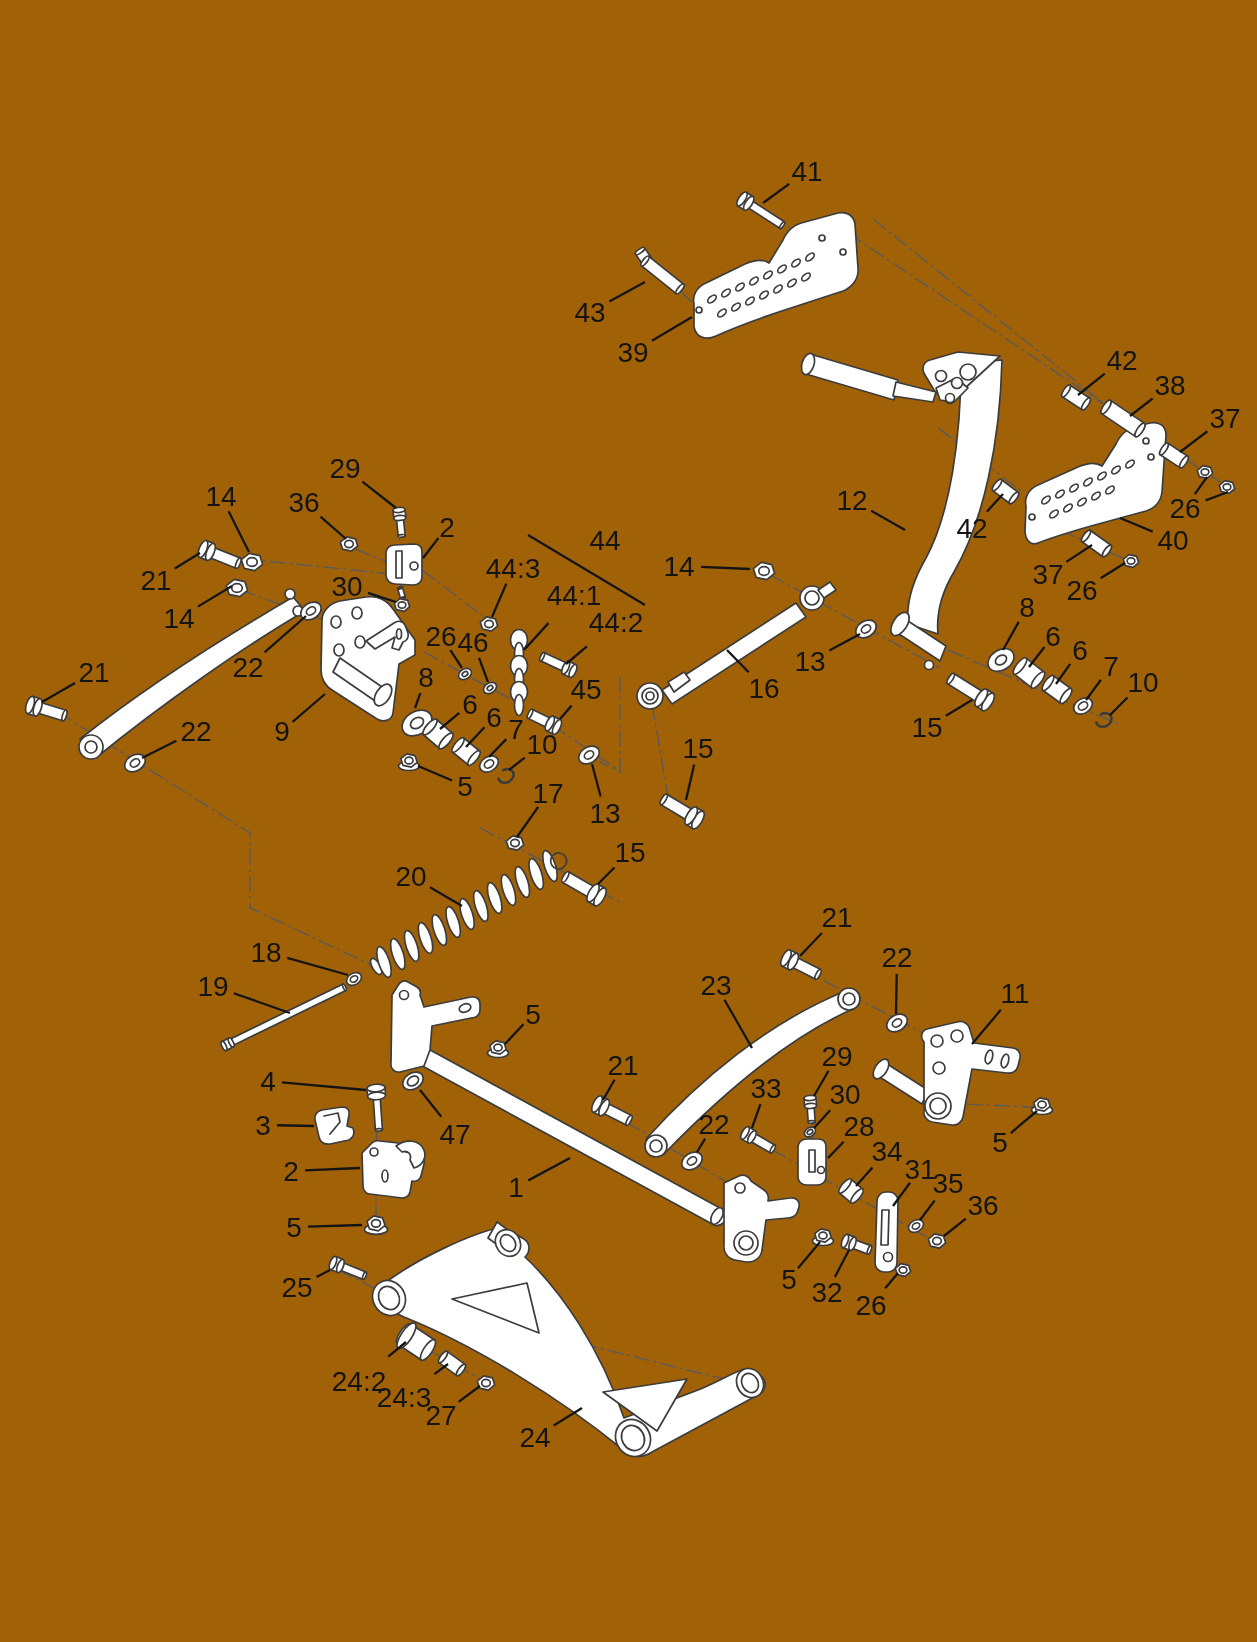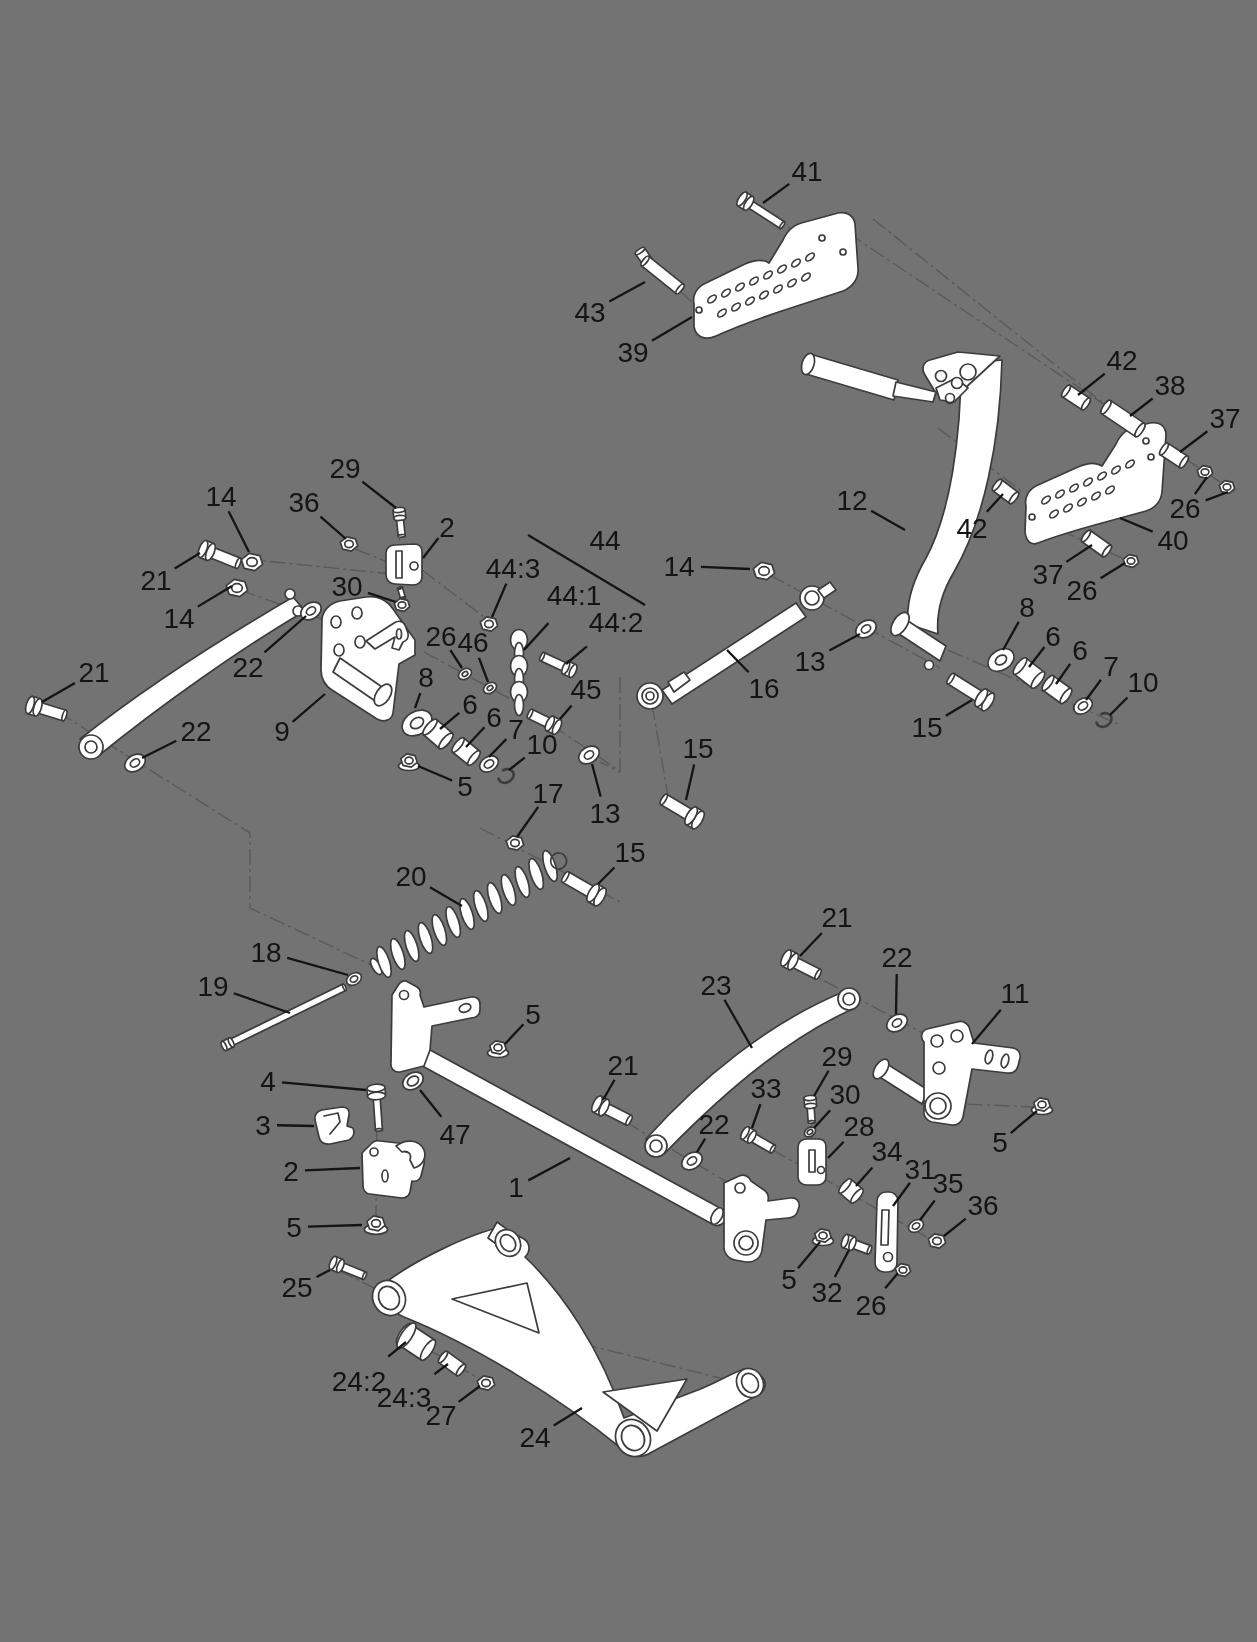--- a/index.html
+++ b/index.html
@@ -1,17 +1,17 @@
 <!DOCTYPE html>
 <html><head>
 <meta charset="utf-8">
 <title>Diagram</title>
 <style>
   html,body{margin:0;padding:0;background:#ffffff;}
-  #stage{width:1257px;height:1642px;position:relative;background:#737373;}
+  #stage{width:1257px;height:1642px;position:relative;background:#a16207;}
   svg{display:block;}
   text.callout{font-family:"Liberation Sans",sans-serif;font-size:28px;fill:#141414;}
 </style>
 </head>
 <body>
 
 <div id="stage">
 <svg id="fig" width="1257" height="1642" viewBox="0 0 1257 1642" xmlns="http://www.w3.org/2000/svg">
 
   <g id="phantoms">

